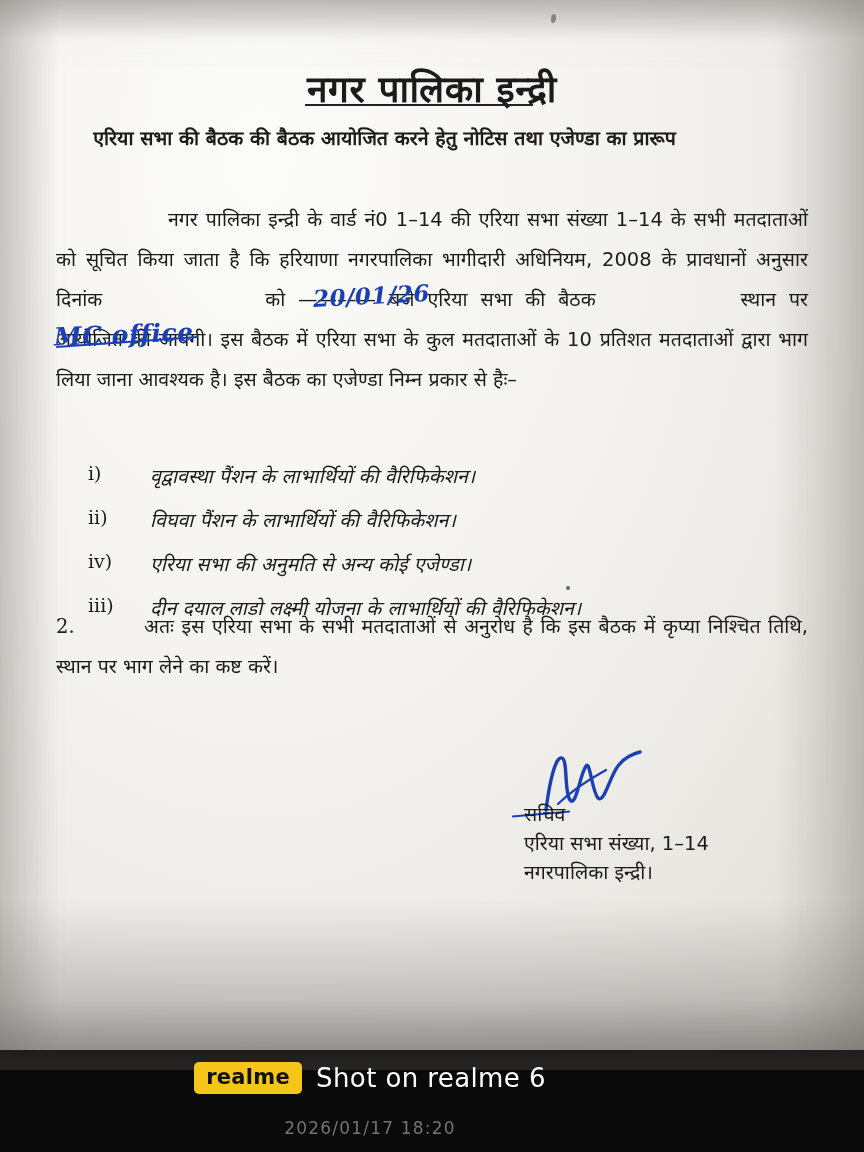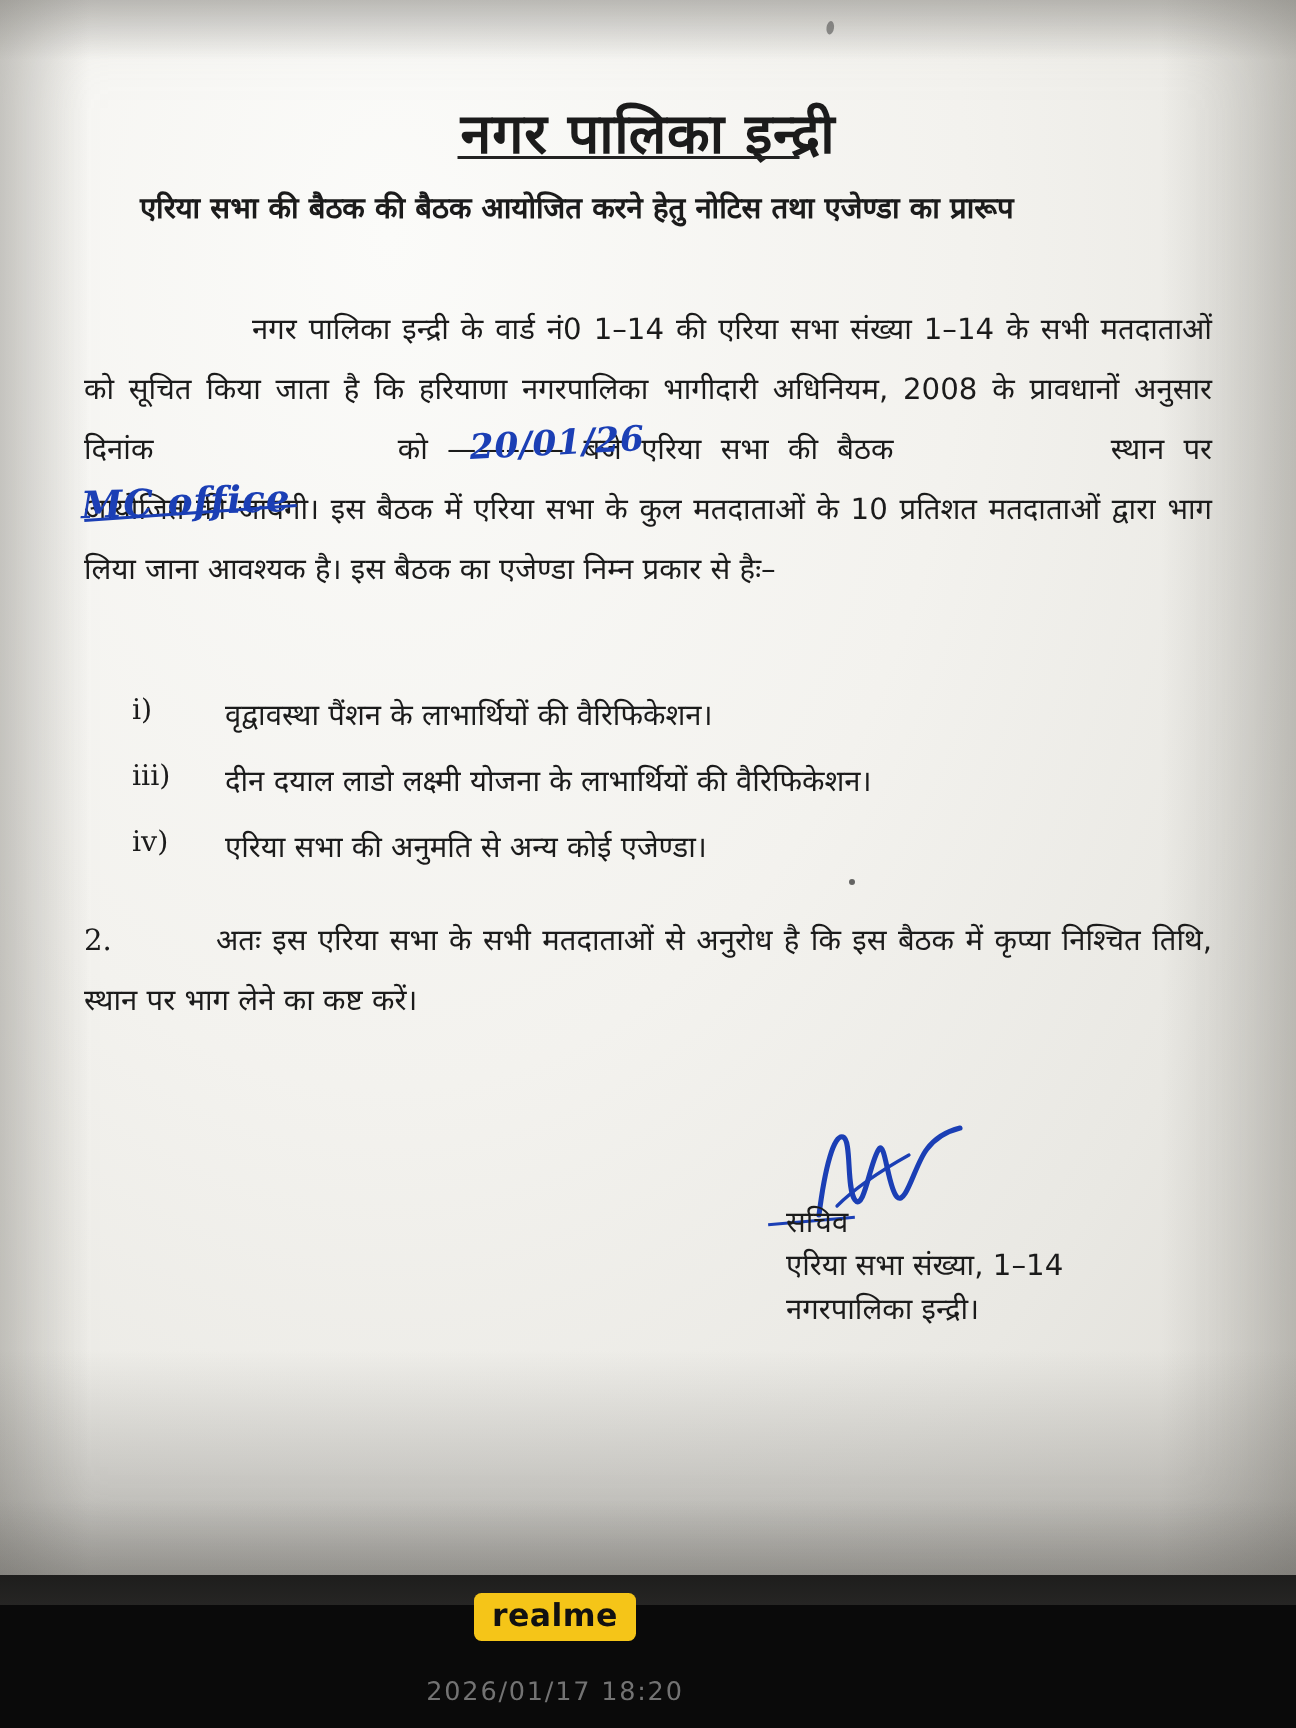--- a/index.html
+++ b/index.html
@@ -154,21 +154,21 @@
     display: flex;
     align-items: flex-start;
     margin-bottom: 17px;
   }
   .agenda-num {
     width: 62px;
     flex: 0 0 62px;
     font-family: "DejaVu Serif", serif;
     font-size: 19px;
   }
-  .agenda-text { flex: 1 1 auto; }
+  .agenda-text { flex: 1 1 auto; font-style: italic; }
 
   #closing {
     position: absolute;
     left: 56px; top: 607px;
     width: 752px;
     font-size: 19.5px;
     line-height: 40px;
     text-align: justify;
   }
   #closing .num { display: inline-block; width: 34px; font-family:"DejaVu Serif", serif; }
@@ -260,27 +260,31 @@
       <div class="hand" id="hand-date">20/01/26</div>
       <div class="hand" id="hand-place">MC office</div>
       <div id="hand-place-strike"></div>
 
       <div id="agenda">
         <div class="agenda-row">
           <div class="agenda-num">i)</div>
           <div class="agenda-text">वृद्वावस्था पैंशन के लाभार्थियों की वैरिफिकेशन।</div>
         </div>
         <div class="agenda-row">
-          <div class="agenda-num">iii)</div>
-          <div class="agenda-text">दीन दयाल लाडो लक्ष्मी योजना के लाभार्थियों की वैरिफिकेशन।</div>
+          <div class="agenda-num">ii)</div>
+          <div class="agenda-text">विघवा पैंशन के लाभार्थियों की वैरिफिकेशन।</div>
         </div>
         <div class="agenda-row">
           <div class="agenda-num">iv)</div>
           <div class="agenda-text">एरिया सभा की अनुमति से अन्य कोई एजेण्डा।</div>
         </div>
+        <div class="agenda-row">
+          <div class="agenda-num">iii)</div>
+          <div class="agenda-text">दीन दयाल लाडो लक्ष्मी योजना के लाभार्थियों की वैरिफिकेशन।</div>
+        </div>
       </div>
 
       <div id="closing">
         <span class="num">2.</span><span class="gap"></span><span>अतः इस एरिया सभा के सभी मतदाताओं से अनुरोध है कि इस बैठक में कृप्या निश्चित तिथि, स्थान पर भाग लेने का कष्ट करें।</span>
       </div>
 
       <svg id="signature-mark" viewBox="0 0 110 70">
         <path d="M10 62 C14 30, 20 8, 26 10 C32 12, 28 44, 34 52 C40 60, 44 26, 50 18 C54 12, 56 44, 62 50 C68 56, 74 28, 82 18 C88 10, 96 6, 104 4" fill="none" stroke="#1b3fb5" stroke-width="3.4" stroke-linecap="round"></path>
         <path d="M22 56 C34 44, 52 32, 70 22" fill="none" stroke="#1b3fb5" stroke-width="2.2" stroke-linecap="round"></path>
       </svg>
@@ -291,17 +295,18 @@
         <div>एरिया सभा संख्या, 1–14</div>
         <div>नगरपालिका इन्द्री।</div>
       </div>
 
     </div>
   </div>
 
   <div id="watermark">
     <div id="wm-row">
       <div id="wm-logo">realme</div>
+      <div id="wm-text">Shot on realme 6</div>
     </div>
     <div id="wm-timestamp">2026/01/17 18:20</div>
   </div>
 
 </div>
 
 </body></html>

